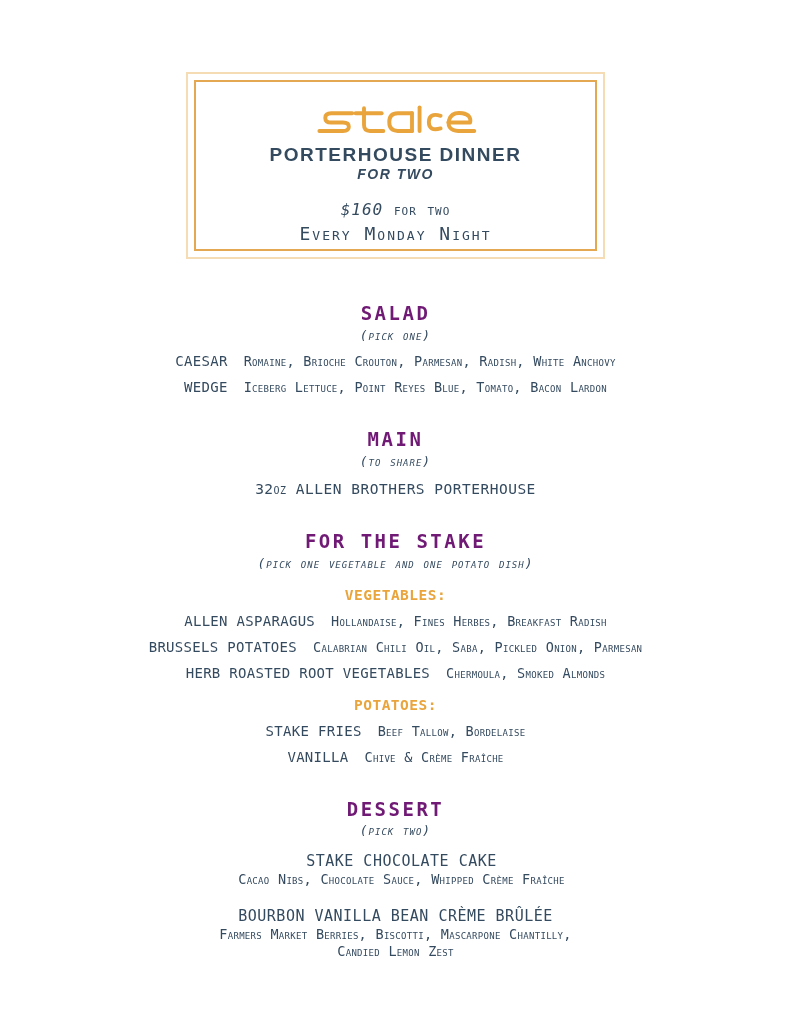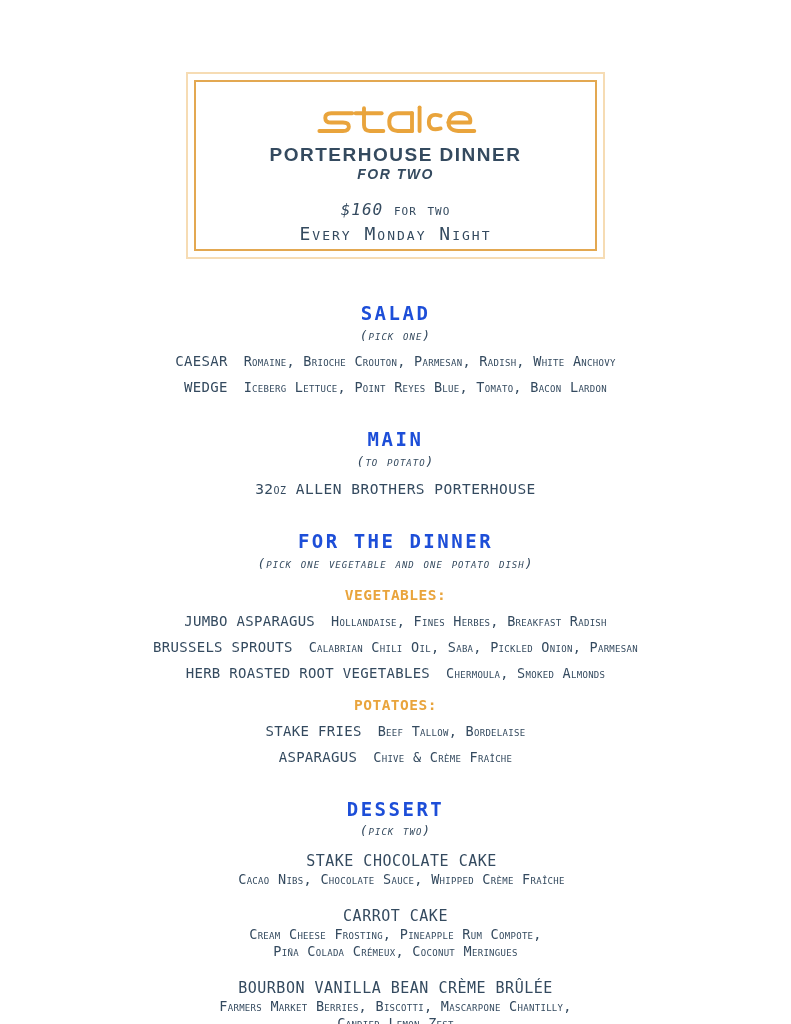--- a/index.html
+++ b/index.html
@@ -64,21 +64,21 @@
     white-space: nowrap;
   }
   
   .menu { margin-top: 44px; text-align: center; }
   .section { margin-top: 34px; }
   .section:first-child { margin-top: 0; }
   .section-title {
     font-size: 19px;
     font-weight: bold;
     letter-spacing: 2.5px;
-    color: #1d4ed8;
+    color: #701a75;
     line-height: 1.15;
     white-space: nowrap;
   }
   .section-note {
     margin-top: 3px;
     font-size: 13px;
     letter-spacing: 1px;
     white-space: nowrap;
     font-style: italic;
   }
@@ -151,62 +151,57 @@
       <div class="item-line">
         <span class="item-name sc">CAESAR</span><span class="sc">Romaine, Brioche Crouton, Parmesan, Radish, White Anchovy</span>
       </div>
       <div class="item-line">
         <span class="item-name sc">WEDGE</span><span class="sc">Iceberg Lettuce, Point Reyes Blue, Tomato, Bacon Lardon</span>
       </div>
     </div>
 
     <div class="section">
       <div class="section-title">MAIN</div>
-      <div class="section-note sc">(to potato)</div>
+      <div class="section-note sc">(to share)</div>
       <div class="single-item sc">32oz ALLEN BROTHERS PORTERHOUSE</div>
     </div>
 
     <div class="section">
-      <div class="section-title">FOR THE DINNER</div>
+      <div class="section-title">FOR THE STAKE</div>
       <div class="section-note sc">(pick one vegetable and one potato dish)</div>
 
       <div class="group-label">VEGETABLES:</div>
       <div class="item-line">
-        <span class="item-name sc">JUMBO ASPARAGUS</span><span class="sc">Hollandaise, Fines Herbes, Breakfast Radish</span>
-      </div>
-      <div class="item-line">
-        <span class="item-name sc">BRUSSELS SPROUTS</span><span class="sc">Calabrian Chili Oil, Saba, Pickled Onion, Parmesan</span>
+        <span class="item-name sc">ALLEN ASPARAGUS</span><span class="sc">Hollandaise, Fines Herbes, Breakfast Radish</span>
+      </div>
+      <div class="item-line">
+        <span class="item-name sc">BRUSSELS POTATOES</span><span class="sc">Calabrian Chili Oil, Saba, Pickled Onion, Parmesan</span>
       </div>
       <div class="item-line">
         <span class="item-name sc">HERB ROASTED ROOT VEGETABLES</span><span class="sc">Chermoula, Smoked Almonds</span>
       </div>
 
       <div class="group-label">POTATOES:</div>
       <div class="item-line">
         <span class="item-name sc">STAKE FRIES</span><span class="sc">Beef Tallow, Bordelaise</span>
       </div>
       <div class="item-line">
-        <span class="item-name sc">ASPARAGUS</span><span class="sc">Chive &amp; Crème Fraîche</span>
+        <span class="item-name sc">VANILLA</span><span class="sc">Chive &amp; Crème Fraîche</span>
       </div>
     </div>
 
     <div class="section">
       <div class="section-title">DESSERT</div>
       <div class="section-note sc">(pick two)</div>
 
       <div class="dessert-item first">
         <div class="d-name sc">STAKE CHOCOLATE CAKE</div>
         <div class="d-desc sc">Cacao Nibs, Chocolate Sauce, Whipped Crème Fraîche</div>
       </div>
 
-      <div class="dessert-item">
-        <div class="d-name sc">CARROT CAKE</div>
-        <div class="d-desc sc">Cream Cheese Frosting, Pineapple Rum Compote,</div>
-        <div class="d-desc sc">Piña Colada Crémeux, Coconut Meringues</div>
-      </div>
 
       <div class="dessert-item">
         <div class="d-name sc">BOURBON VANILLA BEAN CRÈME BRÛLÉE</div>
         <div class="d-desc sc">Farmers Market Berries, Biscotti, Mascarpone Chantilly,</div>
         <div class="d-desc sc">Candied Lemon Zest</div>
       </div>
     </div>
 
   </div>
 </div>

